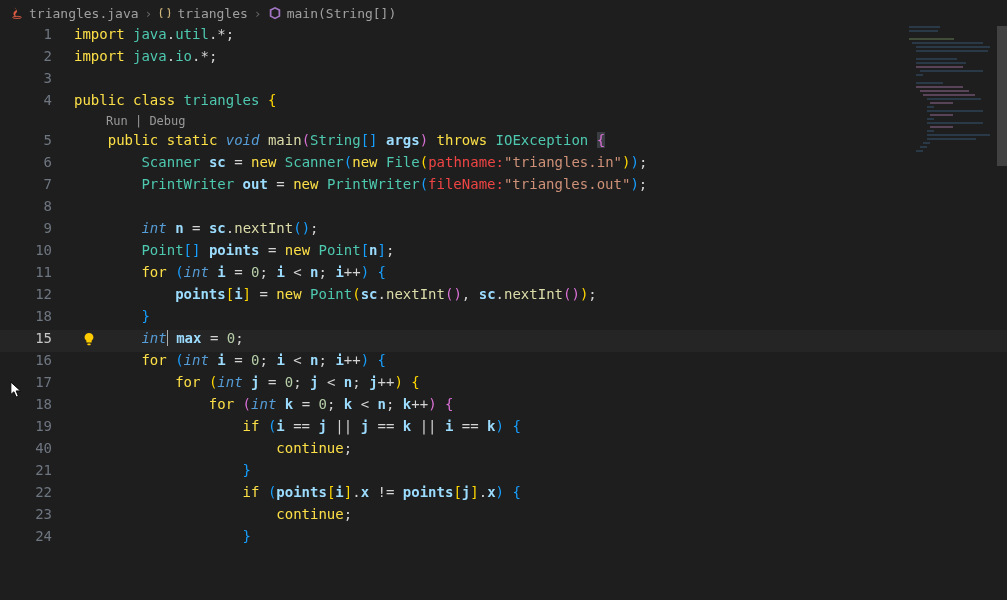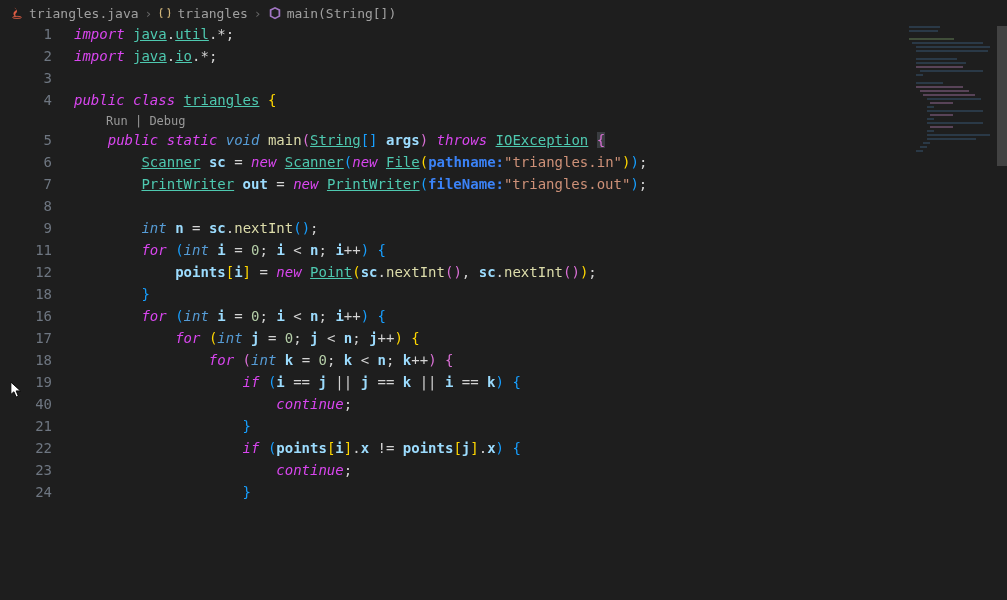--- a/index.html
+++ b/index.html
@@ -67,28 +67,28 @@
       display: flex;
     }
     .codelens-row .line-number { width: 74px; }
     .codelens {
       color: #999999;
       font-size: 12px;
       padding-left: 32px;
     }
     .code-lines { flex: 1; }
     
-    .kw { color: #d946ef; font-style: italic; }          
+    .kw { color: #fde047; }          
     .kw2 { color: #569cd6; font-style: italic; }         
-    .type { color: #4ec9b0; text-decoration: underline; }        
+    .type { color: #4ec9b0; }        
     .fn { color: #dcdcaa; }          
     .str { color: #ce9178; }         
     .num { color: #b5cea8; }         
     .var { color: #9cdcfe; font-weight: bold; }         
-    .param { color: #3b82f6; font-weight: bold; }
+    .param { color: #ef4444; }
     .brace-y { color: #ffd700; }
     .brace-p { color: #da70d6; }
     .brace-b { color: #179fff; }
     .bulb {
       position: absolute;
       left: 82px;
       color: #ffcc00;
       top: 2px;
       font-size: 14px;
     }
@@ -209,32 +209,46 @@
       </div>
     <div class="line-row">
         <div class="line-number">8</div>
         <div class="code-content"></div>
       </div>
     <div class="line-row">
         <div class="line-number">9</div>
         <div class="code-content">        <span class="kw2">int</span> <span class="var">n</span> = <span class="var">sc</span>.<span class="fn">nextInt</span><span class="brace-b">(</span><span class="brace-b">)</span>;</div>
       </div>
     <div class="line-row">
+        <div class="line-number">10</div>
+        <div class="code-content">        <span class="type">Point</span><span class="brace-b">[</span><span class="brace-b">]</span> <span class="var">points</span> = <span class="kw">new</span> <span class="type">Point</span><span class="brace-b">[</span><span class="var">n</span><span class="brace-b">]</span>;</div>
+      </div>
+    <div class="line-row">
         <div class="line-number">11</div>
         <div class="code-content">        <span class="kw">for</span> <span class="brace-b">(</span><span class="kw2">int</span> <span class="var">i</span> = <span class="num">0</span>; <span class="var">i</span> &lt; <span class="var">n</span>; <span class="var">i</span>++<span class="brace-b">)</span> <span class="brace-b">{</span></div>
       </div>
     <div class="line-row">
         <div class="line-number">12</div>
         <div class="code-content">            <span class="var">points</span><span class="brace-y">[</span><span class="var">i</span><span class="brace-y">]</span> = <span class="kw">new</span> <span class="type">Point</span><span class="brace-y">(</span><span class="var">sc</span>.<span class="fn">nextInt</span><span class="brace-p">(</span><span class="brace-p">)</span>, <span class="var">sc</span>.<span class="fn">nextInt</span><span class="brace-p">(</span><span class="brace-p">)</span><span class="brace-y">)</span>;</div>
       </div>
     <div class="line-row">
         <div class="line-number">18</div>
         <div class="code-content">        <span class="brace-b">}</span></div>
       </div>
 
+    <div class="line-row current-line" style="position:relative;">
+      <div class="line-number">15</div>
+      <span class="bulb">
+        <svg viewBox="0 0 16 16" width="14" height="14">
+            <path fill="#ffcc00" d="M8 1a5 5 0 0 0-3 9v2h6v-2a5 5 0 0 0-3-9z"></path>
+            <rect x="6" y="13" width="4" height="2" rx="1" fill="#ffcc00"></rect>
+          </svg>
+      </span>
+      <div class="code-content">        <span class="kw2">int</span><span style="border-left:1px solid #aeafad;"></span> <span class="var">max</span> = <span class="num">0</span>;</div>
+    </div>
 
     <div class="line-row">
         <div class="line-number">16</div>
         <div class="code-content">        <span class="kw">for</span> <span class="brace-b">(</span><span class="kw2">int</span> <span class="var">i</span> = <span class="num">0</span>; <span class="var">i</span> &lt; <span class="var">n</span>; <span class="var">i</span>++<span class="brace-b">)</span> <span class="brace-b">{</span></div>
       </div>
     <div class="line-row">
         <div class="line-number">17</div>
         <div class="code-content">            <span class="kw">for</span> <span class="brace-y">(</span><span class="kw2">int</span> <span class="var">j</span> = <span class="num">0</span>; <span class="var">j</span> &lt; <span class="var">n</span>; <span class="var">j</span>++<span class="brace-y">)</span> <span class="brace-y">{</span></div>
       </div>
     <div class="line-row">

